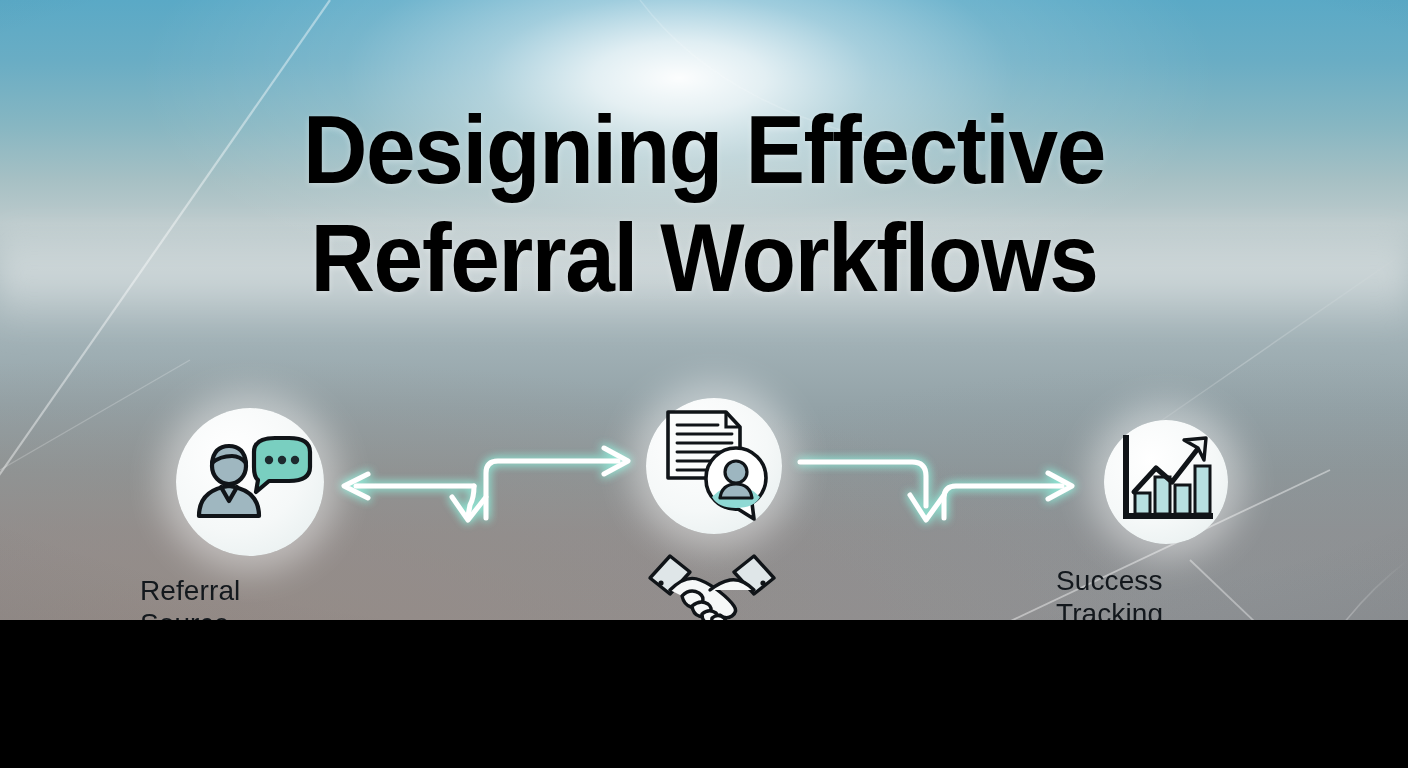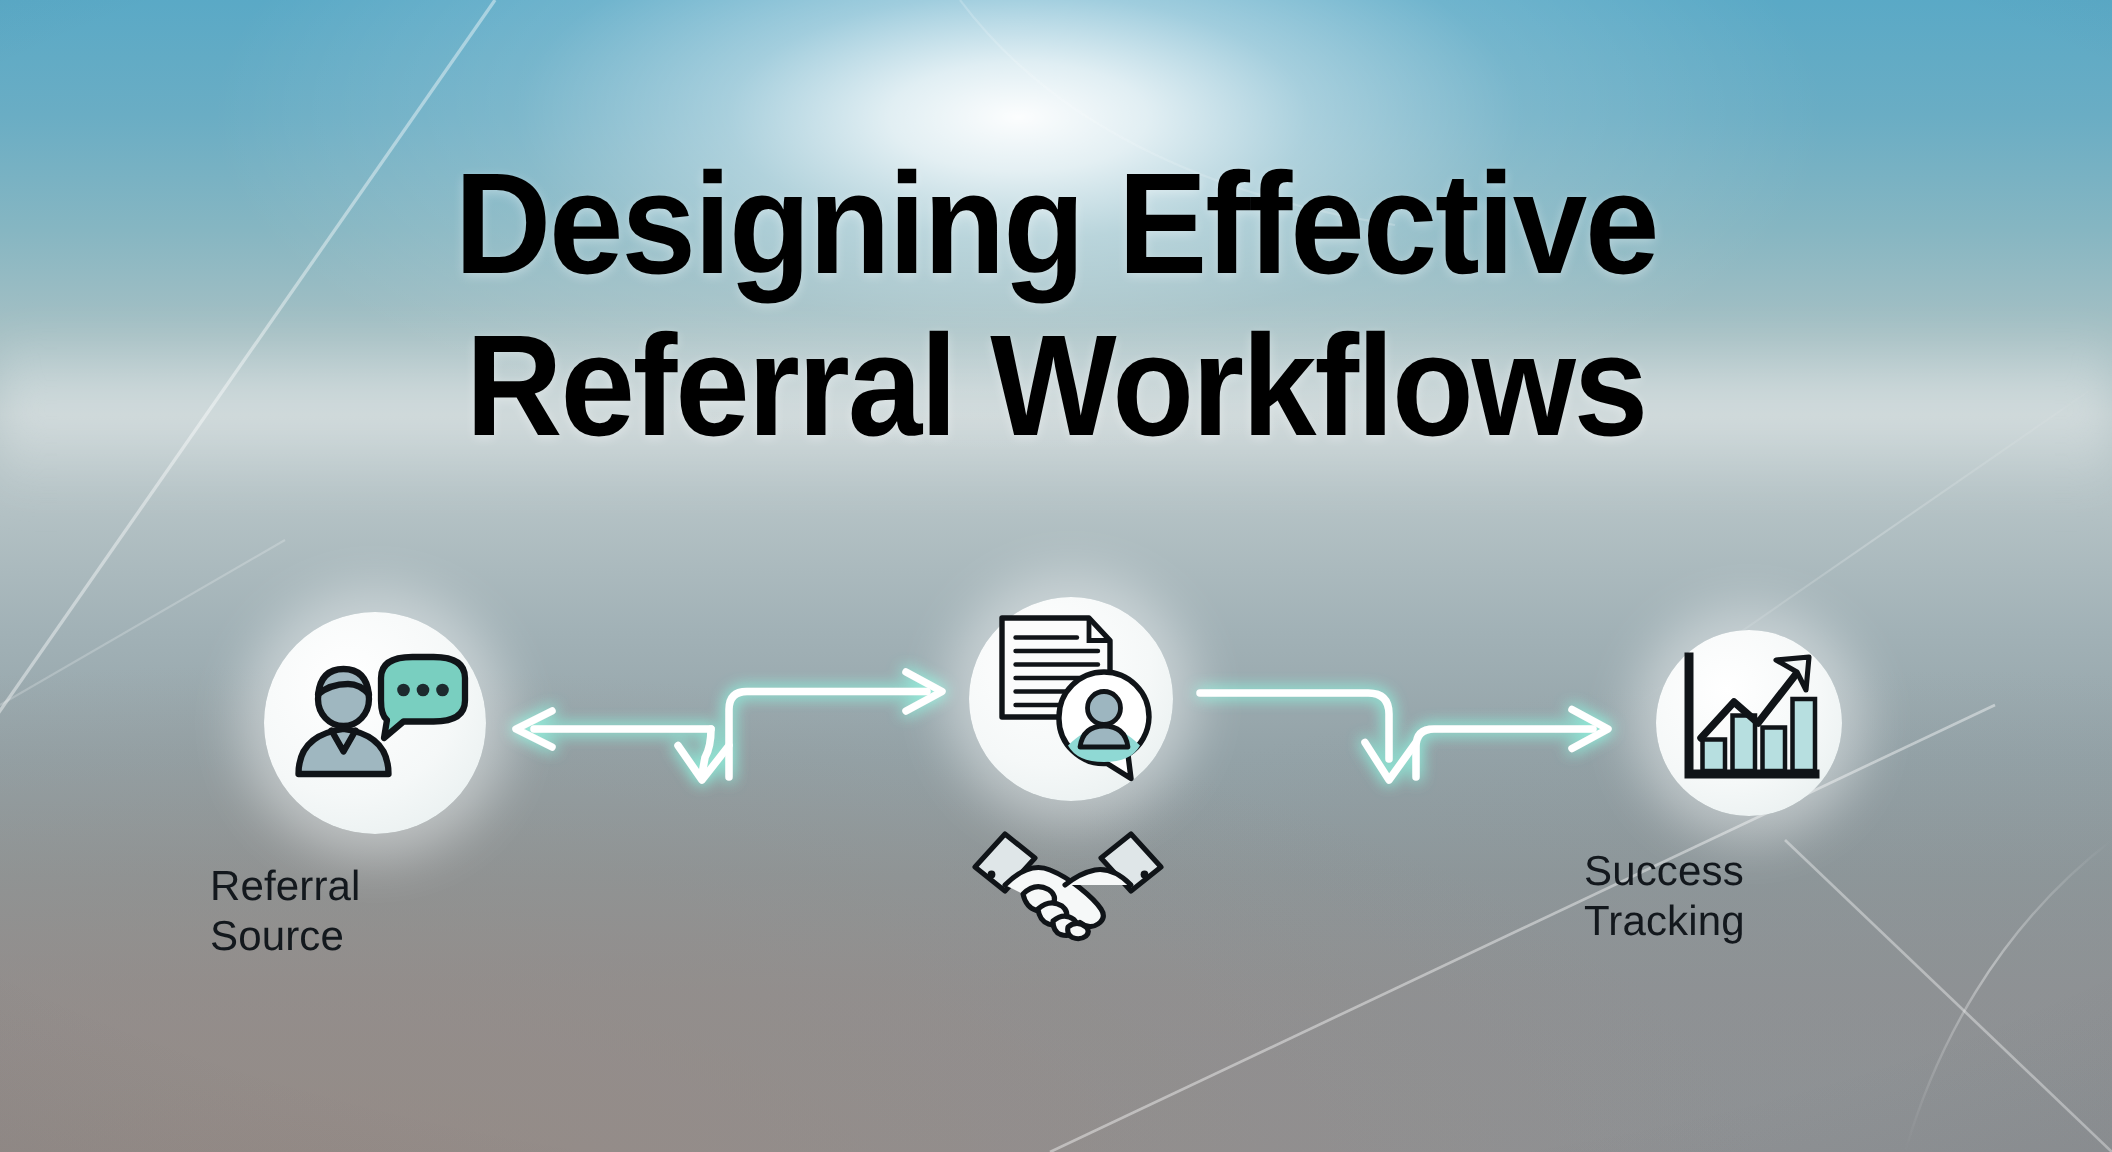--- a/index.html
+++ b/index.html
@@ -3,21 +3,21 @@
 <meta charset="utf-8">
 <style>
   html, body {
     margin: 0;
     padding: 0;
     background: #000;
   }
   #stage {
     position: relative;
     width: 1408px;
-    height: 768px;
+    height: 620px;
     overflow: hidden;
     font-family: "Liberation Sans", sans-serif;
     background: #5eead4;
   }
 
   
   .bg-base {
     position: absolute;
     inset: 0;
     background:

